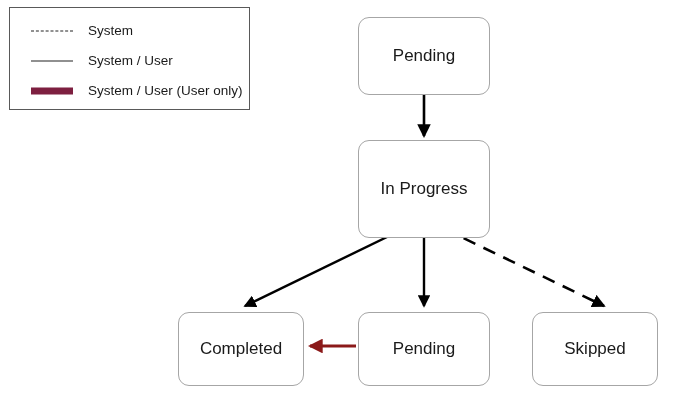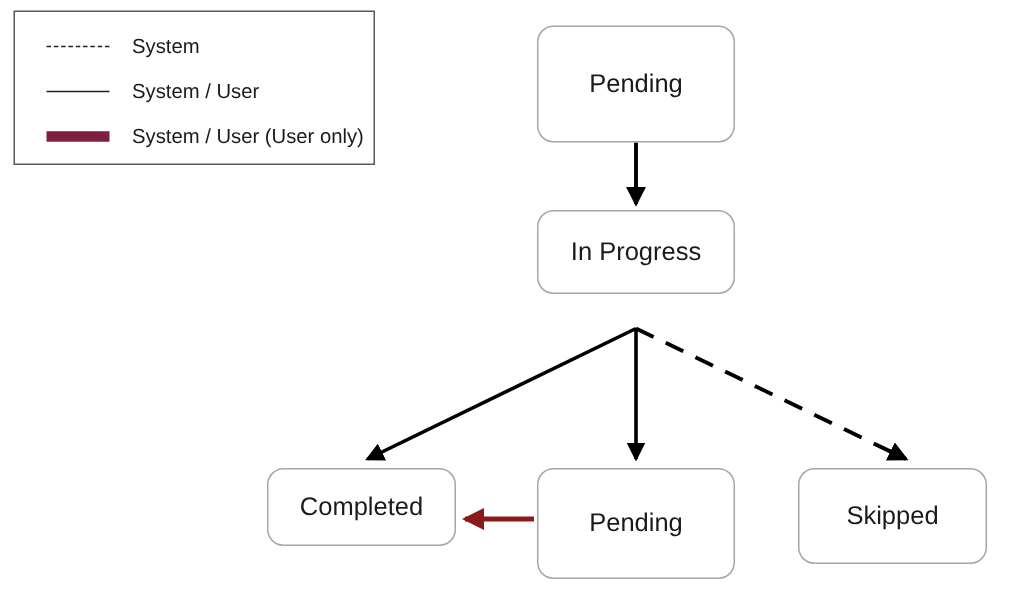--- a/index.html
+++ b/index.html
@@ -88,24 +88,24 @@
     border-radius: 11px;
     background: #ffffff;
     display: flex;
     align-items: center;
     justify-content: center;
     font-size: 17px;
     color: #1a1a1a;
     white-space: nowrap;
   }
   #node-pending      { left: 358px; top: 17px;  width: 132px; height: 78px; }
-  #node-in-progress  { left: 358px; top: 140px; width: 132px; height: 56px; }
-  #node-completed    { left: 178px; top: 312px; width: 126px; height: 52px; }
+  #node-in-progress  { left: 358px; top: 140px; width: 132px; height: 98px; }
+  #node-completed    { left: 178px; top: 312px; width: 126px; height: 74px; }
   #node-failed       { left: 358px; top: 312px; width: 132px; height: 74px; }
-  #node-skipped      { left: 532px; top: 312px; width: 126px; height: 64px; }
+  #node-skipped      { left: 532px; top: 312px; width: 126px; height: 74px; }
 </style>
 </head>
 <body>
 
 <svg id="diagram-canvas" viewBox="0 0 680 400" xmlns="http://www.w3.org/2000/svg">
   <defs>
     <marker id="arrow-black" viewBox="0 0 10 10" refX="8.6" refY="5" markerWidth="5.2" markerHeight="5.2" orient="auto-start-reverse">
       <path d="M 0 0 L 10 5 L 0 10 z" fill="#000000"></path>
     </marker>
     <marker id="arrow-red" viewBox="0 0 10 10" refX="8.6" refY="5" markerWidth="4.6" markerHeight="4.6" orient="auto-start-reverse">

